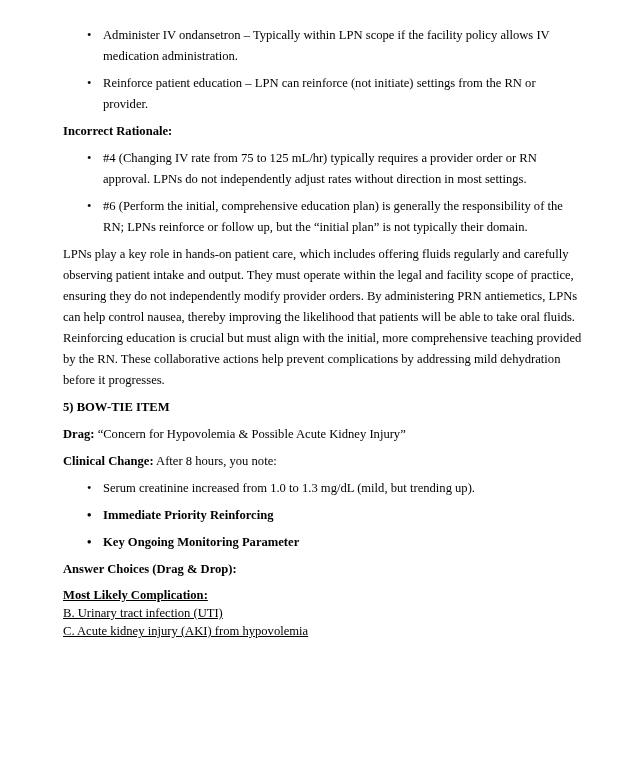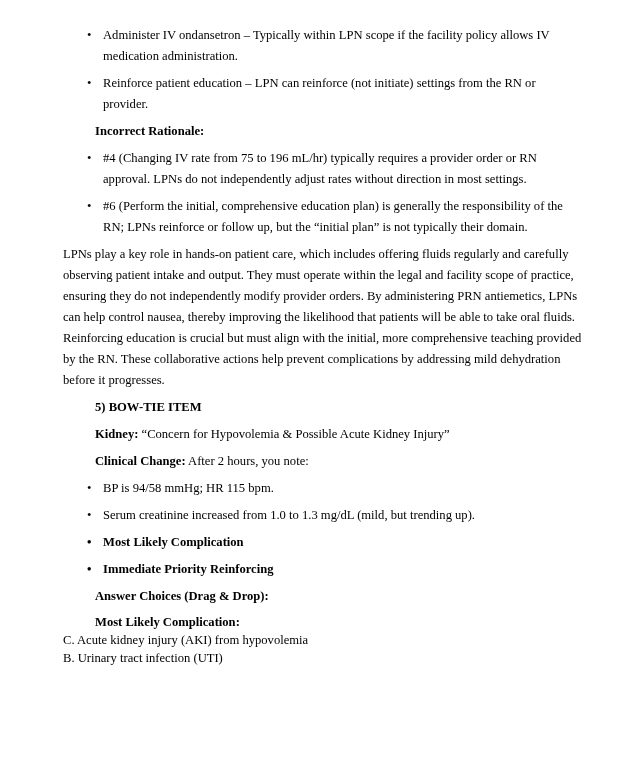--- a/index.html
+++ b/index.html
@@ -17,78 +17,77 @@
     width: 640px;
     height: 769px;
     padding: 25px 57px 0 63px;
     background: #ffffff;
     color: #000000;
     font-family: "Liberation Serif", "DejaVu Serif", serif;
     font-size: 12.6px;
     line-height: 21px;
   }
   p { margin: 0 0 6px 0; }
-  .bold { font-weight: bold; margin-left: 32px; }
+  .bold { font-weight: bold; }
   ul.bullets {
     list-style: none;
     margin: 0;
     padding: 0;
   }
   ul.bullets > li {
     position: relative;
     padding-left: 40px;
     margin: 0 0 6px 0;
   }
   ul.bullets > li::before {
     content: "\2022";
     position: absolute;
     left: 24px;
     top: 0;
   }
   .tight { line-height: 21px; }
   .choice-block { margin: 0; }
-  .choice-block .line { line-height: 18px; }
+  .choice-block .line { line-height: 18px; text-decoration: underline; }
 </style>
 </head>
 <body>
 
 <div class="page">
 
   <ul class="bullets">
     <li>Administer IV ondansetron – Typically within LPN scope if the facility policy allows IV medication administration.</li>
     <li>Reinforce patient education – LPN can reinforce (not initiate) settings from the RN or provider.</li>
   </ul>
 
   <p class="bold">Incorrect Rationale:</p>
 
   <ul class="bullets">
-    <li>#4 (Changing IV rate from 75 to 196 mL/hr) typically requires a provider order or RN approval. LPNs do not independently adjust rates without direction in most settings.</li>
+    <li>#4 (Changing IV rate from 75 to 125 mL/hr) typically requires a provider order or RN approval. LPNs do not independently adjust rates without direction in most settings.</li>
     <li>#6 (Perform the initial, comprehensive education plan) is generally the responsibility of the RN; LPNs reinforce or follow up, but the “initial plan” is not typically their domain.</li>
   </ul>
 
   <p class="tight">LPNs play a key role in hands-on patient care, which includes offering fluids regularly and carefully observing patient intake and output. They must operate within the legal and facility scope of practice, ensuring they do not independently modify provider orders. By administering PRN antiemetics, LPNs can help control nausea, thereby improving the likelihood that patients will be able to take oral fluids. Reinforcing education is crucial but must align with the initial, more comprehensive teaching provided by the RN. These collaborative actions help prevent complications by addressing mild dehydration before it progresses.</p>
 
   <p class="bold">5) BOW-TIE ITEM</p>
 
-  <p><span class="bold">Kidney:</span><span> “Concern for Hypovolemia &amp; Possible Acute Kidney Injury”</span></p>
+  <p><span class="bold">Drag:</span><span> “Concern for Hypovolemia &amp; Possible Acute Kidney Injury”</span></p>
 
-  <p><span class="bold">Clinical Change:</span><span> After 2 hours, you note:</span></p>
+  <p><span class="bold">Clinical Change:</span><span> After 8 hours, you note:</span></p>
 
   <ul class="bullets">
-    <li>BP is 94/58 mmHg; HR 115 bpm.</li>
     <li>Serum creatinine increased from 1.0 to 1.3 mg/dL (mild, but trending up).</li>
   </ul>
 
 
   <ul class="bullets">
-    <li class="bold">Most Likely Complication</li>
     <li class="bold">Immediate Priority Reinforcing</li>
+    <li class="bold">Key Ongoing Monitoring Parameter</li>
   </ul>
 
   <p class="bold">Answer Choices (Drag &amp; Drop):</p>
 
   <div class="choice-block">
     <div class="line bold">Most Likely Complication:</div>
+    <div class="line">B. Urinary tract infection (UTI)</div>
     <div class="line">C. Acute kidney injury (AKI) from hypovolemia</div>
-    <div class="line">B. Urinary tract infection (UTI)</div>
   </div>
 
 </div>
 
 </body></html>

